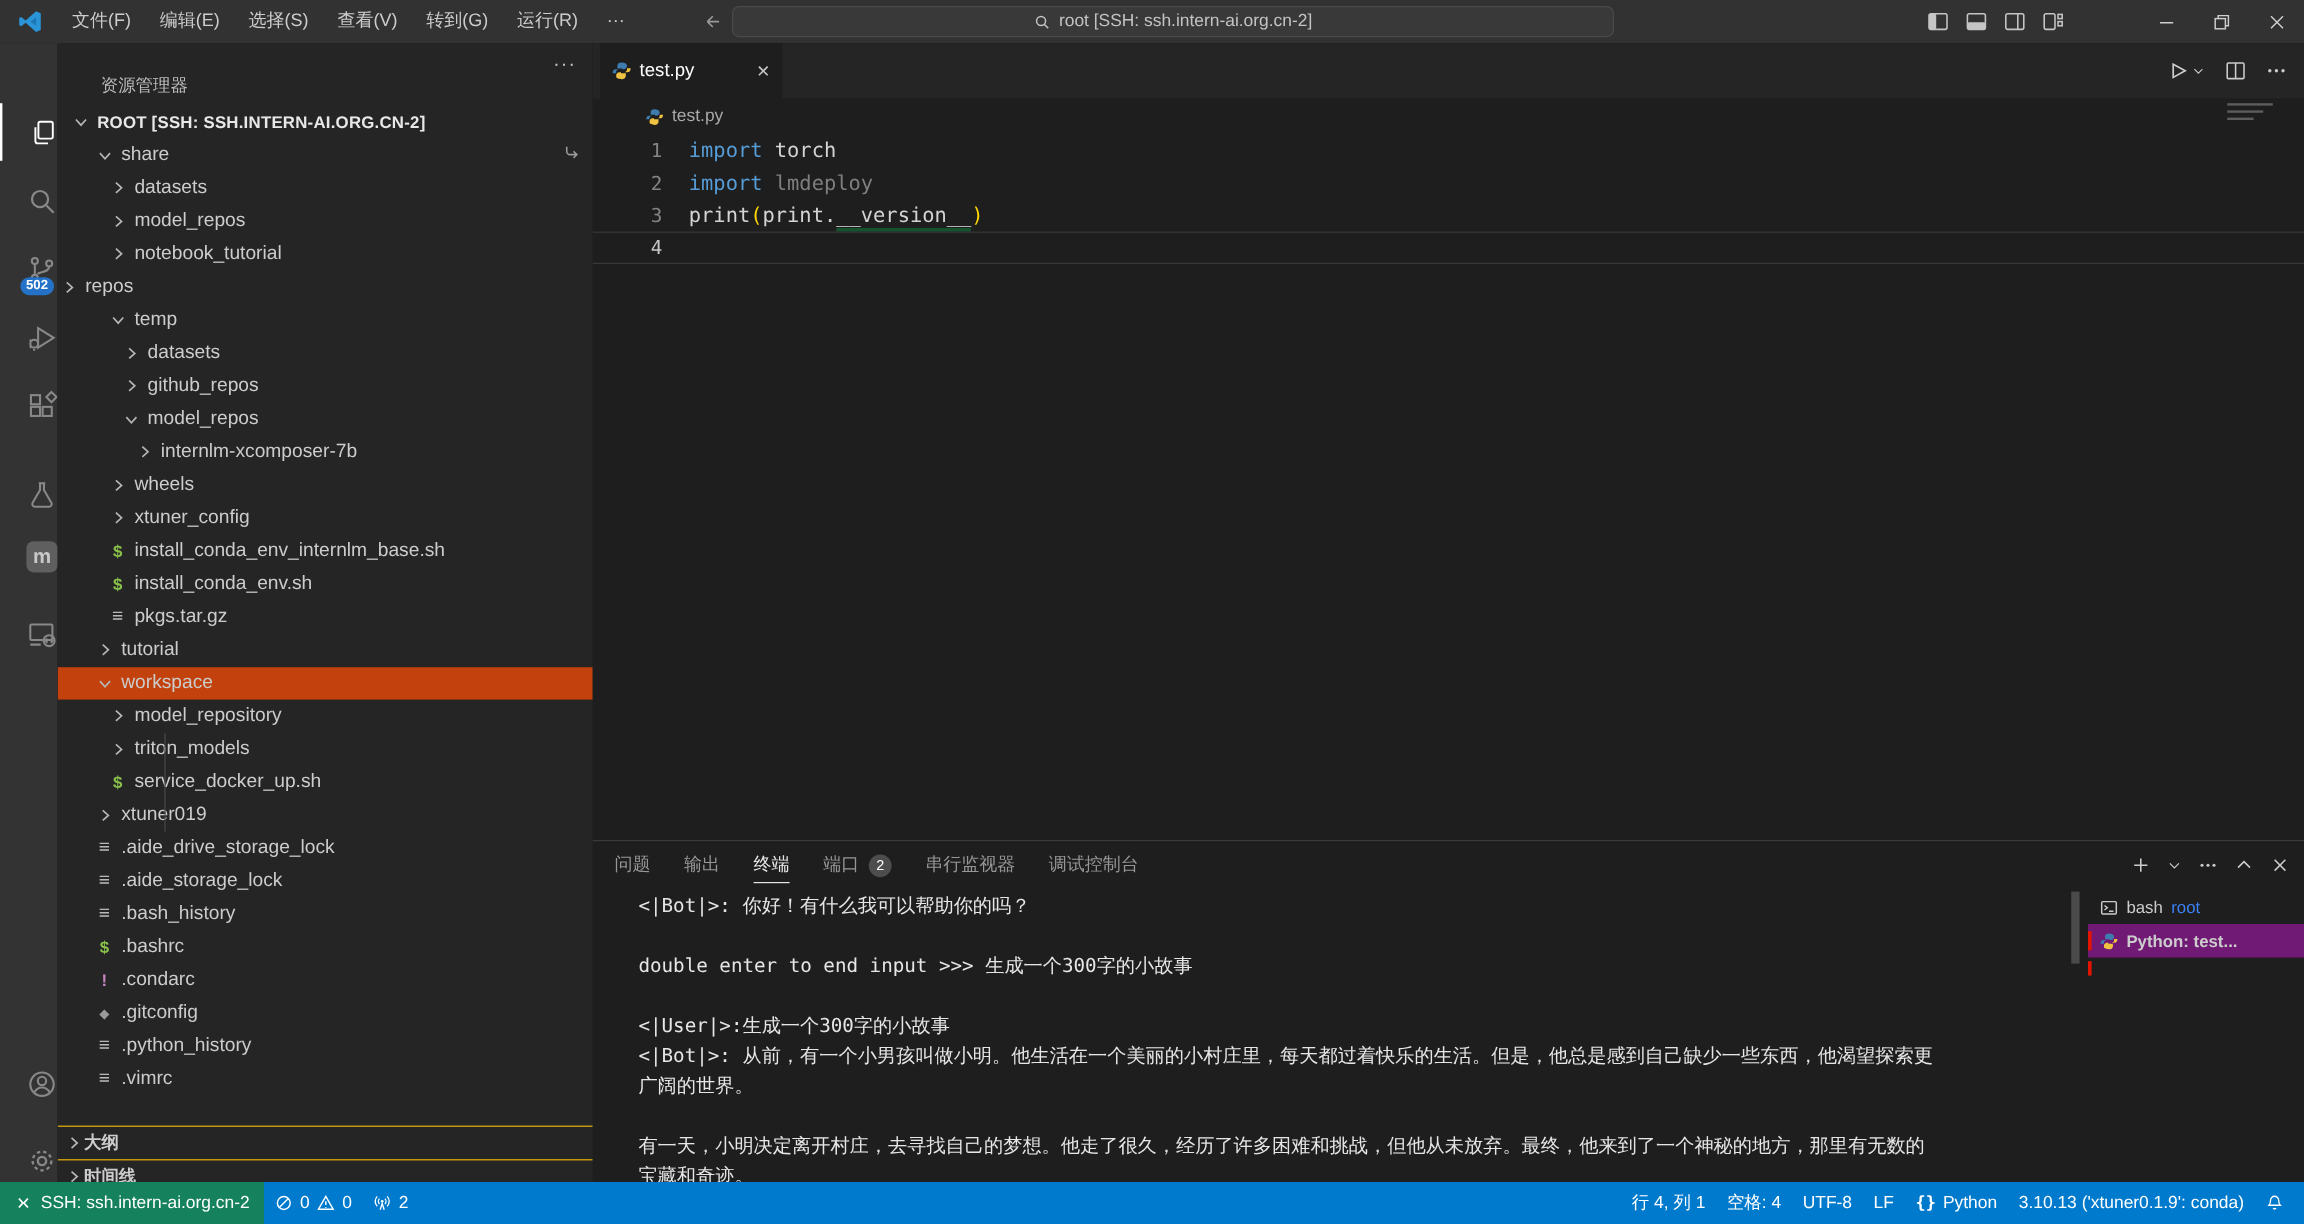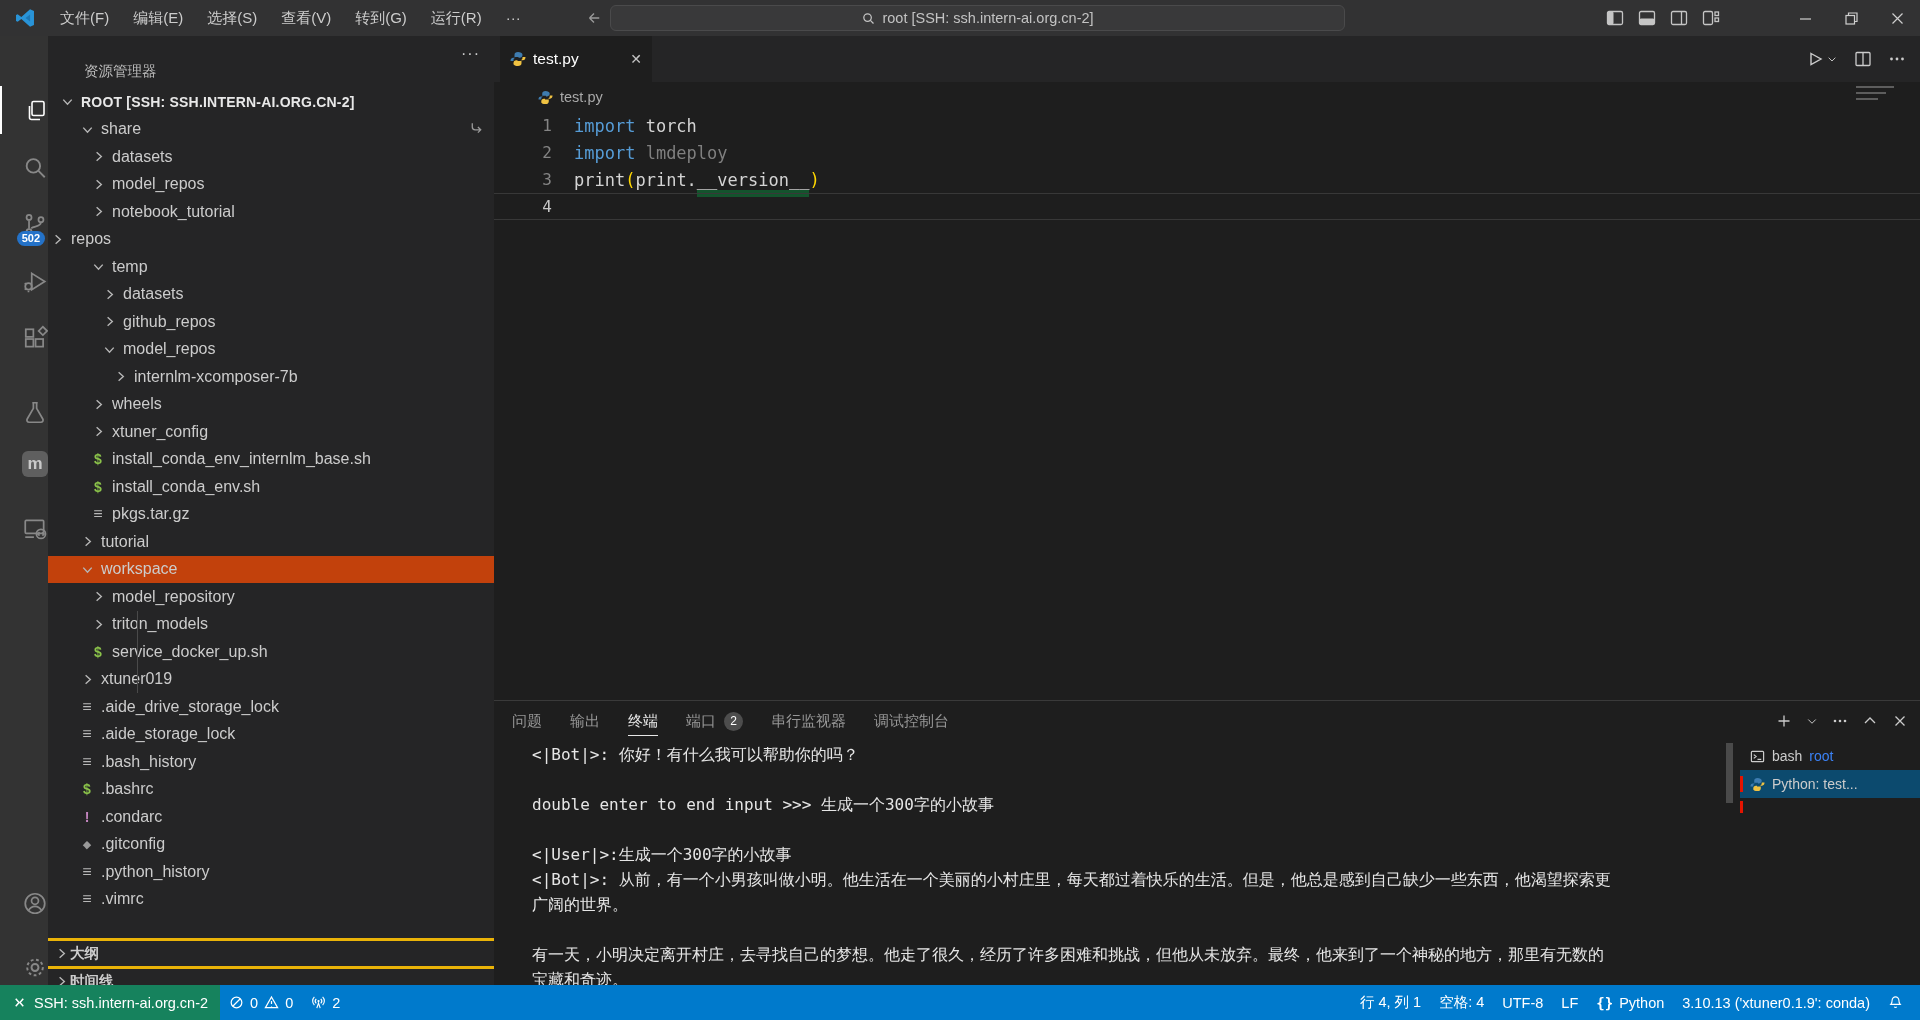--- a/index.html
+++ b/index.html
@@ -51,21 +51,21 @@
   .chev svg { width:15px; height:15px; }
   .ficon { width:18px; height:18px; display:flex; align-items:center; justify-content:center; flex:none;
     font-size:14px; font-weight:700; }
   .ficon.sh { color:#8bc34a; } .ficon.file { color:#b8b8b8; font-weight:400; font-size:16px; }
   .ficon.excl { color:#c586c0; } .ficon.git { color:#9a9a9a; font-size:11px; }
   .tree-label { margin-left:5px; }
   #share-link-icon { position:absolute; right:10px; color:#9a9a9a; }
   #share-link-icon svg { width:15px; height:15px; }
   #ws-guide { position:absolute; left:89px; width:1px; background:#4a4a4a; }
   .bottom-section { position:absolute; left:0; width:100%; height:27.5px; display:flex; align-items:center;
-    border-top:3px solid #eab308; font-weight:700; font-size:14.5px; color:#cccccc; background:#252526; }
+    border-top:1px solid #eab308; font-weight:700; font-size:14.5px; color:#cccccc; background:#252526; }
   .bottom-section .chev { margin-left:4px; }
 
   
   #editor { position:absolute; left:494px; top:36px; width:1426px; height:664px; background:#1e1e1e; }
   #tabstrip { position:absolute; left:0; top:0; width:100%; height:46px; background:#252526; display:flex; }
   #tab-active { margin-left:6px; width:152px; height:46px; background:#1e1e1e; display:flex; align-items:center;
     padding:0 10px; gap:7px; color:#ffffff; font-size:15.5px; }
   #tab-active svg { width:16px; height:16px; flex:none; }
   #tab-close { margin-left:auto; color:#c5c5c5; font-size:14px; }
   #editor-actions { position:absolute; right:14px; top:0; height:46px; display:flex; align-items:center;
@@ -74,21 +74,21 @@
   #run-group { display:flex; align-items:center; gap:2px; }
   #breadcrumb { position:absolute; left:44px; top:46px; height:30px; display:flex; align-items:center;
     gap:7px; color:#a9a9a9; font-size:14.5px; }
   #breadcrumb svg { width:15px; height:15px; }
   #code { position:absolute; left:0; top:76px; width:100%; }
   .code-line { position:relative; height:27px; display:flex; align-items:center; font-size:17px; }
   .gutter { width:80px; flex:none; text-align:right; padding-right:22px; color:#858585; font-size:16px; }
   .code-line.current .gutter { color:#c6c6c6; }
   .code-line.current { border-top:1px solid #383838; border-bottom:1px solid #383838; }
   .tk-kw { color:#569cd6; } .tk-plain { color:#d4d4d4; } .tk-dim { color:#7f7f7f; }
-  .tk-bracket { color:#ffd700; } .tk-u { border-bottom:7px solid #14532d; }
+  .tk-bracket { color:#ffd700; } .tk-u { border-bottom:3px solid #14532d; }
   #minimap { position:absolute; right:24px; top:50px; width:40px; }
   #minimap div { background:#5d5d5d; height:2px; margin-bottom:4px; }
 
   
   #panel { position:absolute; left:494px; top:700px; width:1426px; height:285px; background:#1e1e1e;
     border-top:1px solid #3a3a3a; overflow:hidden; }
   #panel-tabs { position:absolute; left:18px; top:0; height:40px; display:flex; align-items:center; gap:28px; }
   .panel-tab { position:relative; font-size:15px; color:#969696; display:flex; align-items:center; gap:8px;
     height:40px; line-height:40px; }
   .panel-tab.active { color:#e7e7e7; }
@@ -97,21 +97,21 @@
     display:flex; align-items:center; justify-content:center; padding:0 4px; }
   #panel-actions { position:absolute; right:12px; top:0; height:40px; display:flex; align-items:center;
     gap:14px; color:#cccccc; }
   #panel-actions svg { width:16px; height:16px; }
   #terminal { position:absolute; left:10px; top:41px; right:196px; font-size:16px; line-height:25px;
     color:#e6e6e6; white-space:pre; overflow:hidden;margin-left:28px; }
   #term-scrollbar { position:absolute; right:187px; top:42px; width:7px; height:60px; background:#4a4a4a; }
   #term-list { position:absolute; right:0; top:41px; width:180px; }
   .term-item { position:relative; height:28px; display:flex; align-items:center; gap:7px; padding-left:10px;
     font-size:14px; color:#cccccc; white-space:nowrap; overflow:hidden; }
-  .term-item.selected { background:#0c4a6e; }
+  .term-item.selected { background:#701a75;font-weight:bold; }
   .term-item svg { width:15px; height:15px; flex:none; }
   .term-desc { color:#3b82f6; }
   .term-decoration { position:absolute; left:-4px; width:3px; height:16px; background:#e51400; }
   #term-dec2 { position:absolute; right:177px; top:100px; width:3px; height:12px; background:#e51400; }
 
   
   #statusbar { position:absolute; left:0; top:985px; width:1920px; height:35px; background:#007acc;
     color:#ffffff; display:flex; align-items:center; font-size:14.5px; }
   .sb-item { display:flex; align-items:center; gap:6px; padding:0 9px; height:100%; }
   .sb-item svg { width:15px; height:15px; }

